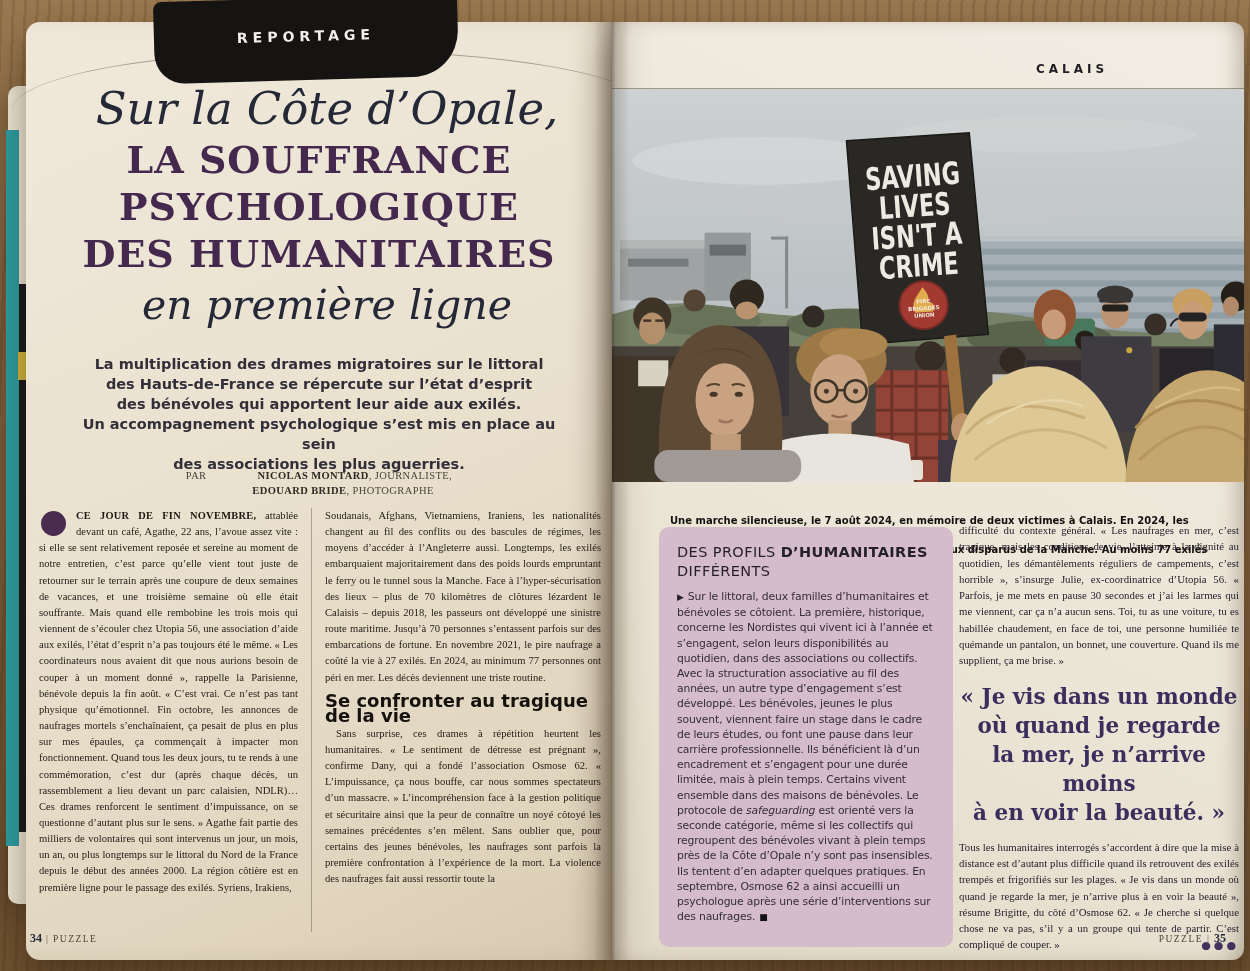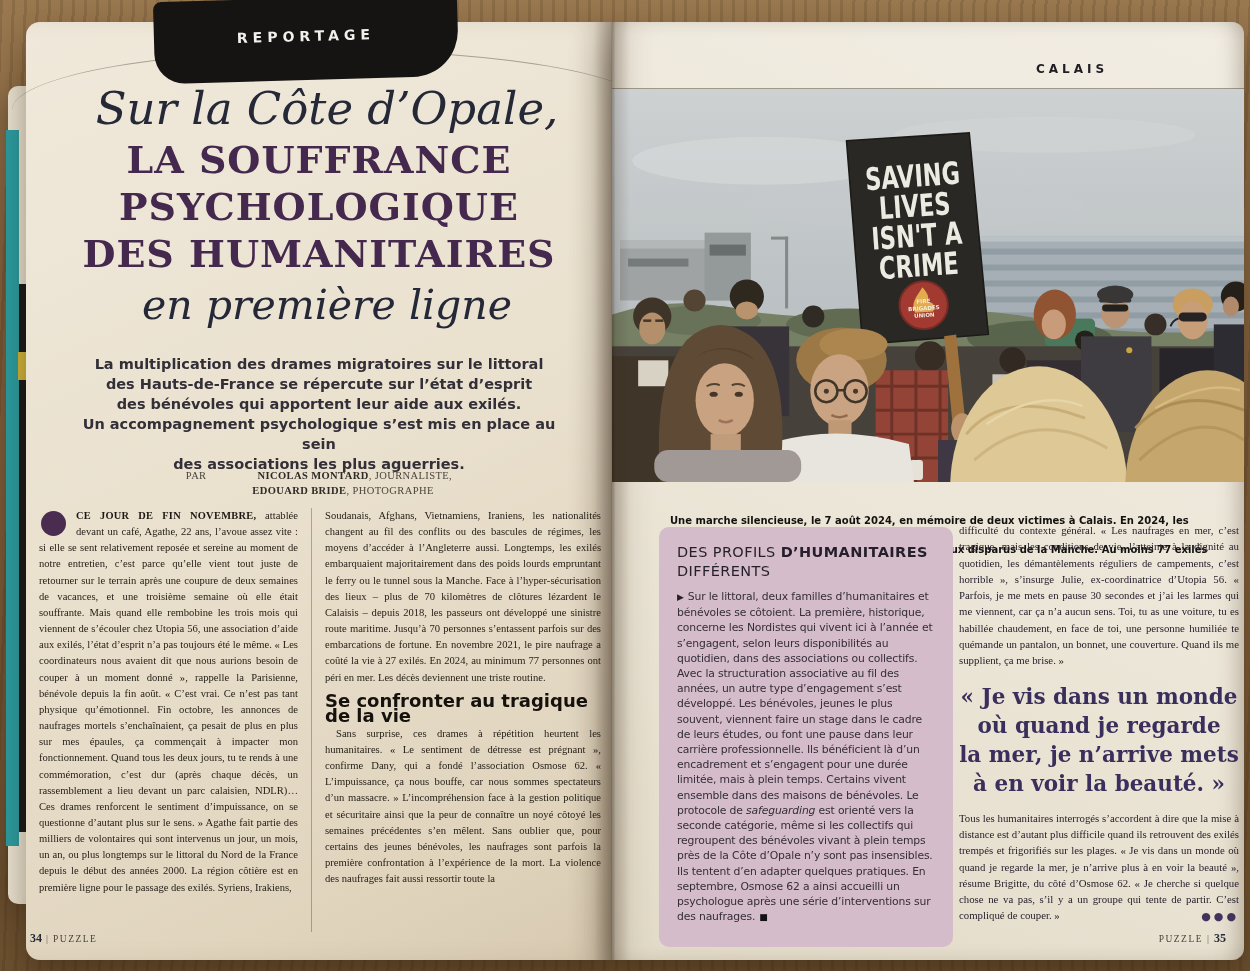--- a/index.html
+++ b/index.html
@@ -356,21 +356,21 @@
       <div class="infobox-body">
         <span class="ib-arrow">▶</span><span>Sur le littoral, deux familles d’humanitaires et bénévoles se côtoient. La première, historique, concerne les Nordistes qui vivent ici à l’année et s’engagent, selon leurs disponibilités au quotidien, dans des associations ou collectifs. Avec la structuration associative au fil des années, un autre type d’engagement s’est développé. Les bénévoles, jeunes le plus souvent, viennent faire un stage dans le cadre de leurs études, ou font une pause dans leur carrière professionnelle. Ils bénéficient là d’un encadrement et s’engagent pour une durée limitée, mais à plein temps. Certains vivent ensemble dans des maisons de bénévoles. Le protocole de </span><em>safeguarding</em><span> est orienté vers la seconde catégorie, même si les collectifs qui regroupent des bénévoles vivant à plein temps près de la Côte d’Opale n’y sont pas insensibles. Ils tentent d’en adapter quelques pratiques. En septembre, Osmose 62 a ainsi accueilli un psychologue après une série d’interventions sur des naufrages.</span><span class="ib-end">■</span>
       </div>
     </aside>
 
     <div class="rcol">
       <p class="body-text">difficulté du contexte général. « Les naufrages en mer, c’est tragique, mais les conditions de vie, l’atteinte à la dignité au quotidien, les démantèlements réguliers de campements, c’est horrible », s’insurge Julie, ex-coordinatrice d’Utopia 56. « Parfois, je me mets en pause 30 secondes et j’ai les larmes qui me viennent, car ça n’a aucun sens. Toi, tu as une voiture, tu es habillée chaudement, en face de toi, une personne humiliée te quémande un pantalon, un bonnet, une couverture. Quand ils me supplient, ça me brise. »</p>
       <div class="pullquote">
         <span>« Je vis dans un monde</span>
         <span>où quand je regarde</span>
-        <span>la mer, je n’arrive mets</span>
+        <span>la mer, je n’arrive moins</span>
         <span>à en voir la beauté. »</span>
       </div>
       <div class="para2wrap">
         <p class="body-text">Tous les humanitaires interrogés s’accordent à dire que la mise à distance est d’autant plus difficile quand ils retrouvent des exilés trempés et frigorifiés sur les plages. « Je vis dans un monde où quand je regarde la mer, je n’arrive plus à en voir la beauté », résume Brigitte, du côté d’Osmose 62. « Je cherche si quelque chose ne va pas, s’il y a un groupe qui tente de partir. C’est compliqué de couper. »</p>
         <span class="dots">●●●</span>
       </div>
     </div>
 
     <div class="folio folio-right">
       <span class="folio-mag">PUZZLE</span><span class="folio-sep">|</span><span class="folio-num">35</span>

